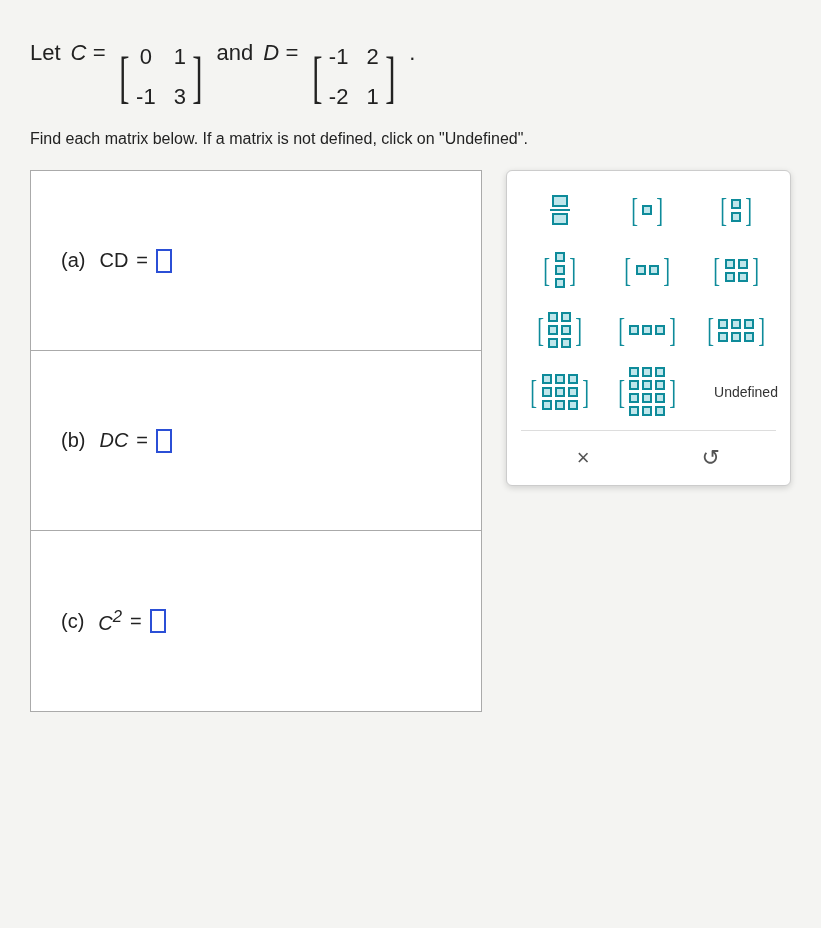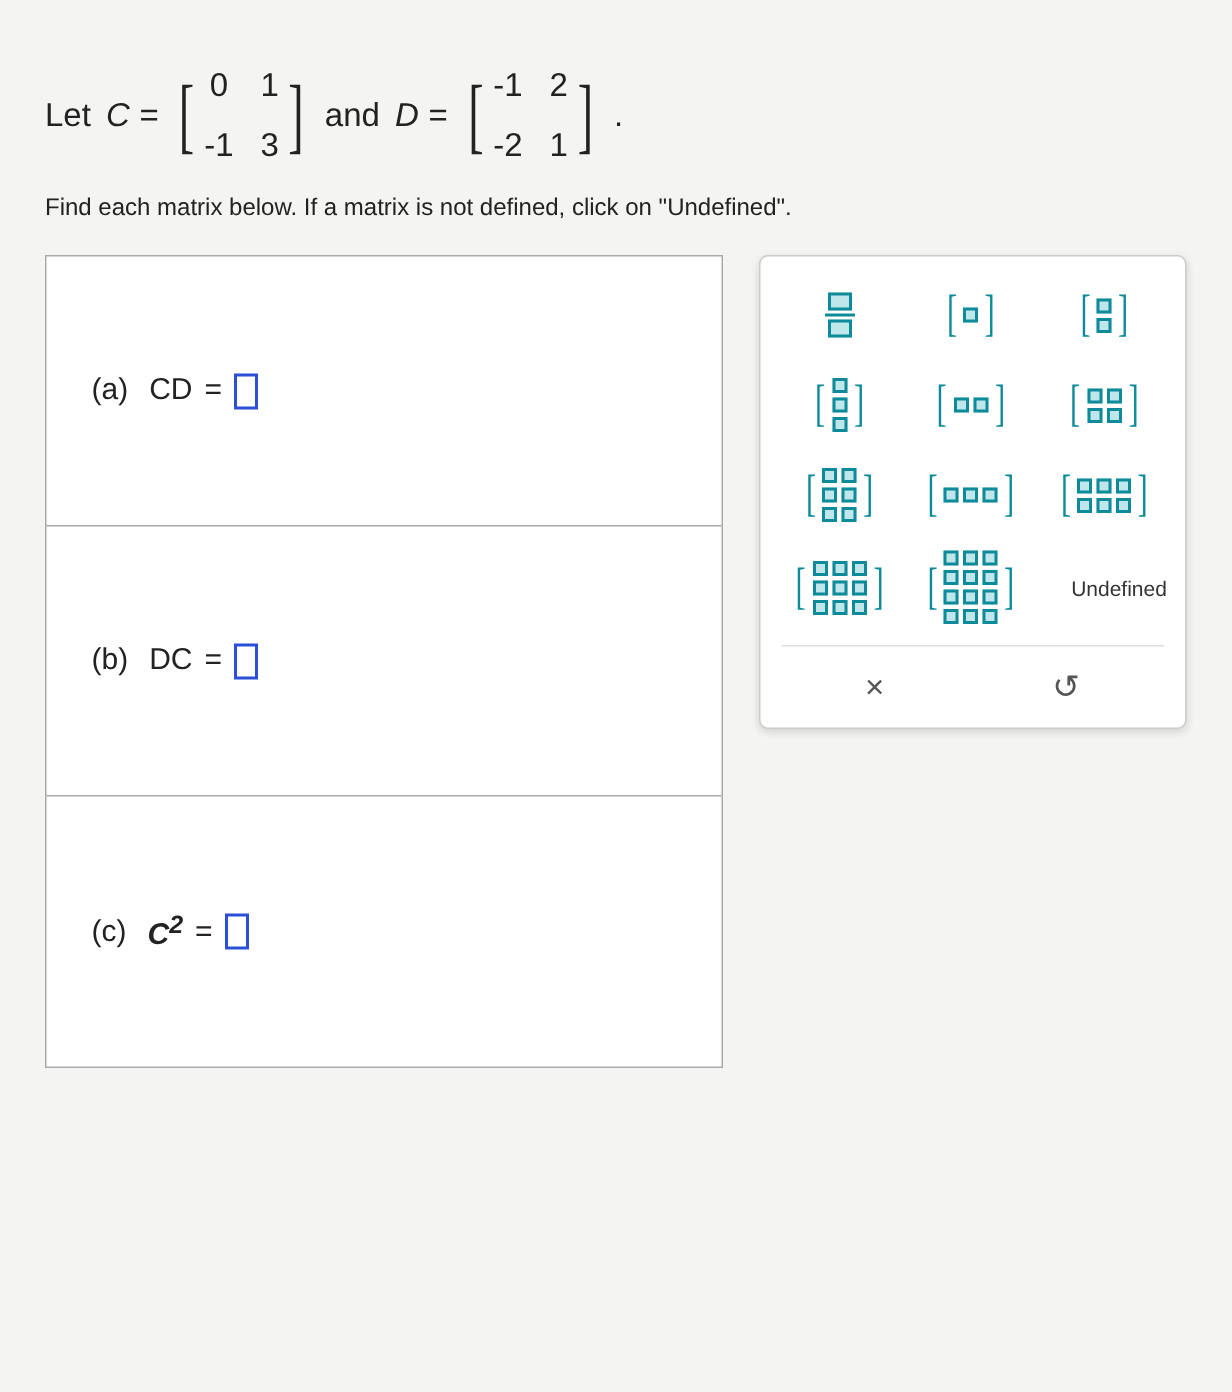--- a/index.html
+++ b/index.html
@@ -7,21 +7,20 @@
     font-family: Arial, Helvetica, sans-serif;
     background: #f4f4f2;
     width: 821px;
     height: 928px;
     padding: 20px 30px;
     color: #222;
     position: relative;
   }
   .header-row {
     display: flex;
-    align-items: center;
     gap: 10px;
     font-size: 22px;
     margin: 20px 0 10px 0;
   }
   .bracket-matrix {
     display: inline-flex;
     align-items: center;
   }
   .bracket {
     font-size: 56px;
@@ -166,27 +165,27 @@
 
   <div class="answer-panel">
     <div class="answer-cell">
       <span class="answer-label">(a)</span>
       <span style="">CD</span>
       <span class="eq">=</span>
       <span class="inline-placeholder"></span>
     </div>
     <div class="answer-cell">
       <span class="answer-label">(b)</span>
-      <span style="">DC</span>
+      <span style="font-style:italic;">DC</span>
       <span class="eq">=</span>
       <span class="inline-placeholder"></span>
     </div>
     <div class="answer-cell">
       <span class="answer-label">(c)</span>
-      <span style="font-style:italic;font-weight:bold;">
+      <span style="font-style:italic;">
         <span>C</span><sup>2</sup>
       </span>
       <span class="eq">=</span>
       <span class="inline-placeholder"></span>
     </div>
   </div>
 
   <div class="palette">
     <div class="palette-grid">
 

